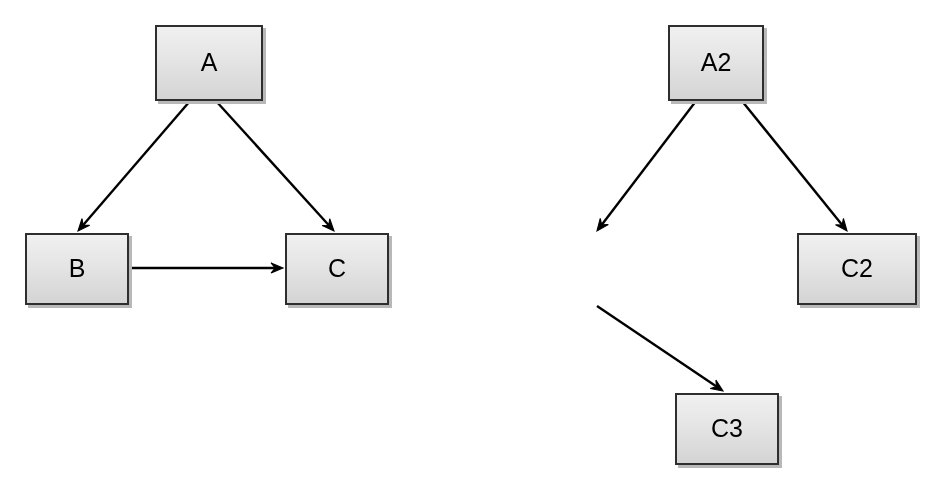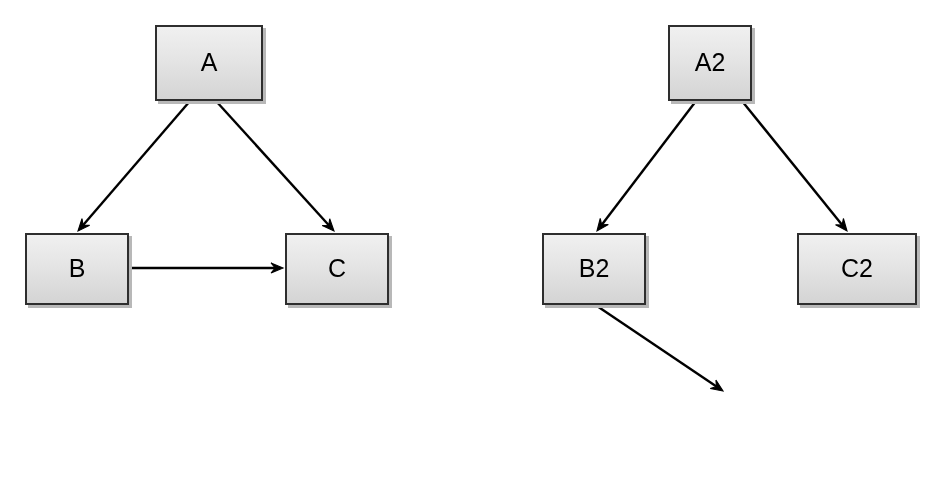--- a/index.html
+++ b/index.html
@@ -82,23 +82,23 @@
 
   <div class="node" style="left: 155px; top: 25px; width: 108px; height: 76px;">
     <span class="node-label">A</span>
   </div>
   <div class="node" style="left: 25px; top: 233px; width: 104px; height: 72px;">
     <span class="node-label">B</span>
   </div>
   <div class="node" style="left: 285px; top: 233px; width: 104px; height: 72px;">
     <span class="node-label">C</span>
   </div>
-  <div class="node" style="left: 668px; top: 25px; width: 84px; height: 76px;">
+  <div class="node" style="left: 668px; top: 25px; width: 96px; height: 76px;">
     <span class="node-label">A2</span>
-  </div>
-  <div class="node" style="left: 542px; top: 233px; width: 104px; height: 72px;">
-    <span class="node-label">B2</span>
   </div>
   <div class="node" style="left: 797px; top: 233px; width: 120px; height: 72px;">
     <span class="node-label">C2</span>
+  </div>
+  <div class="node" style="left: 675px; top: 393px; width: 104px; height: 72px;">
+    <span class="node-label">C3</span>
   </div>
 
 </div>
 
 </body></html>

